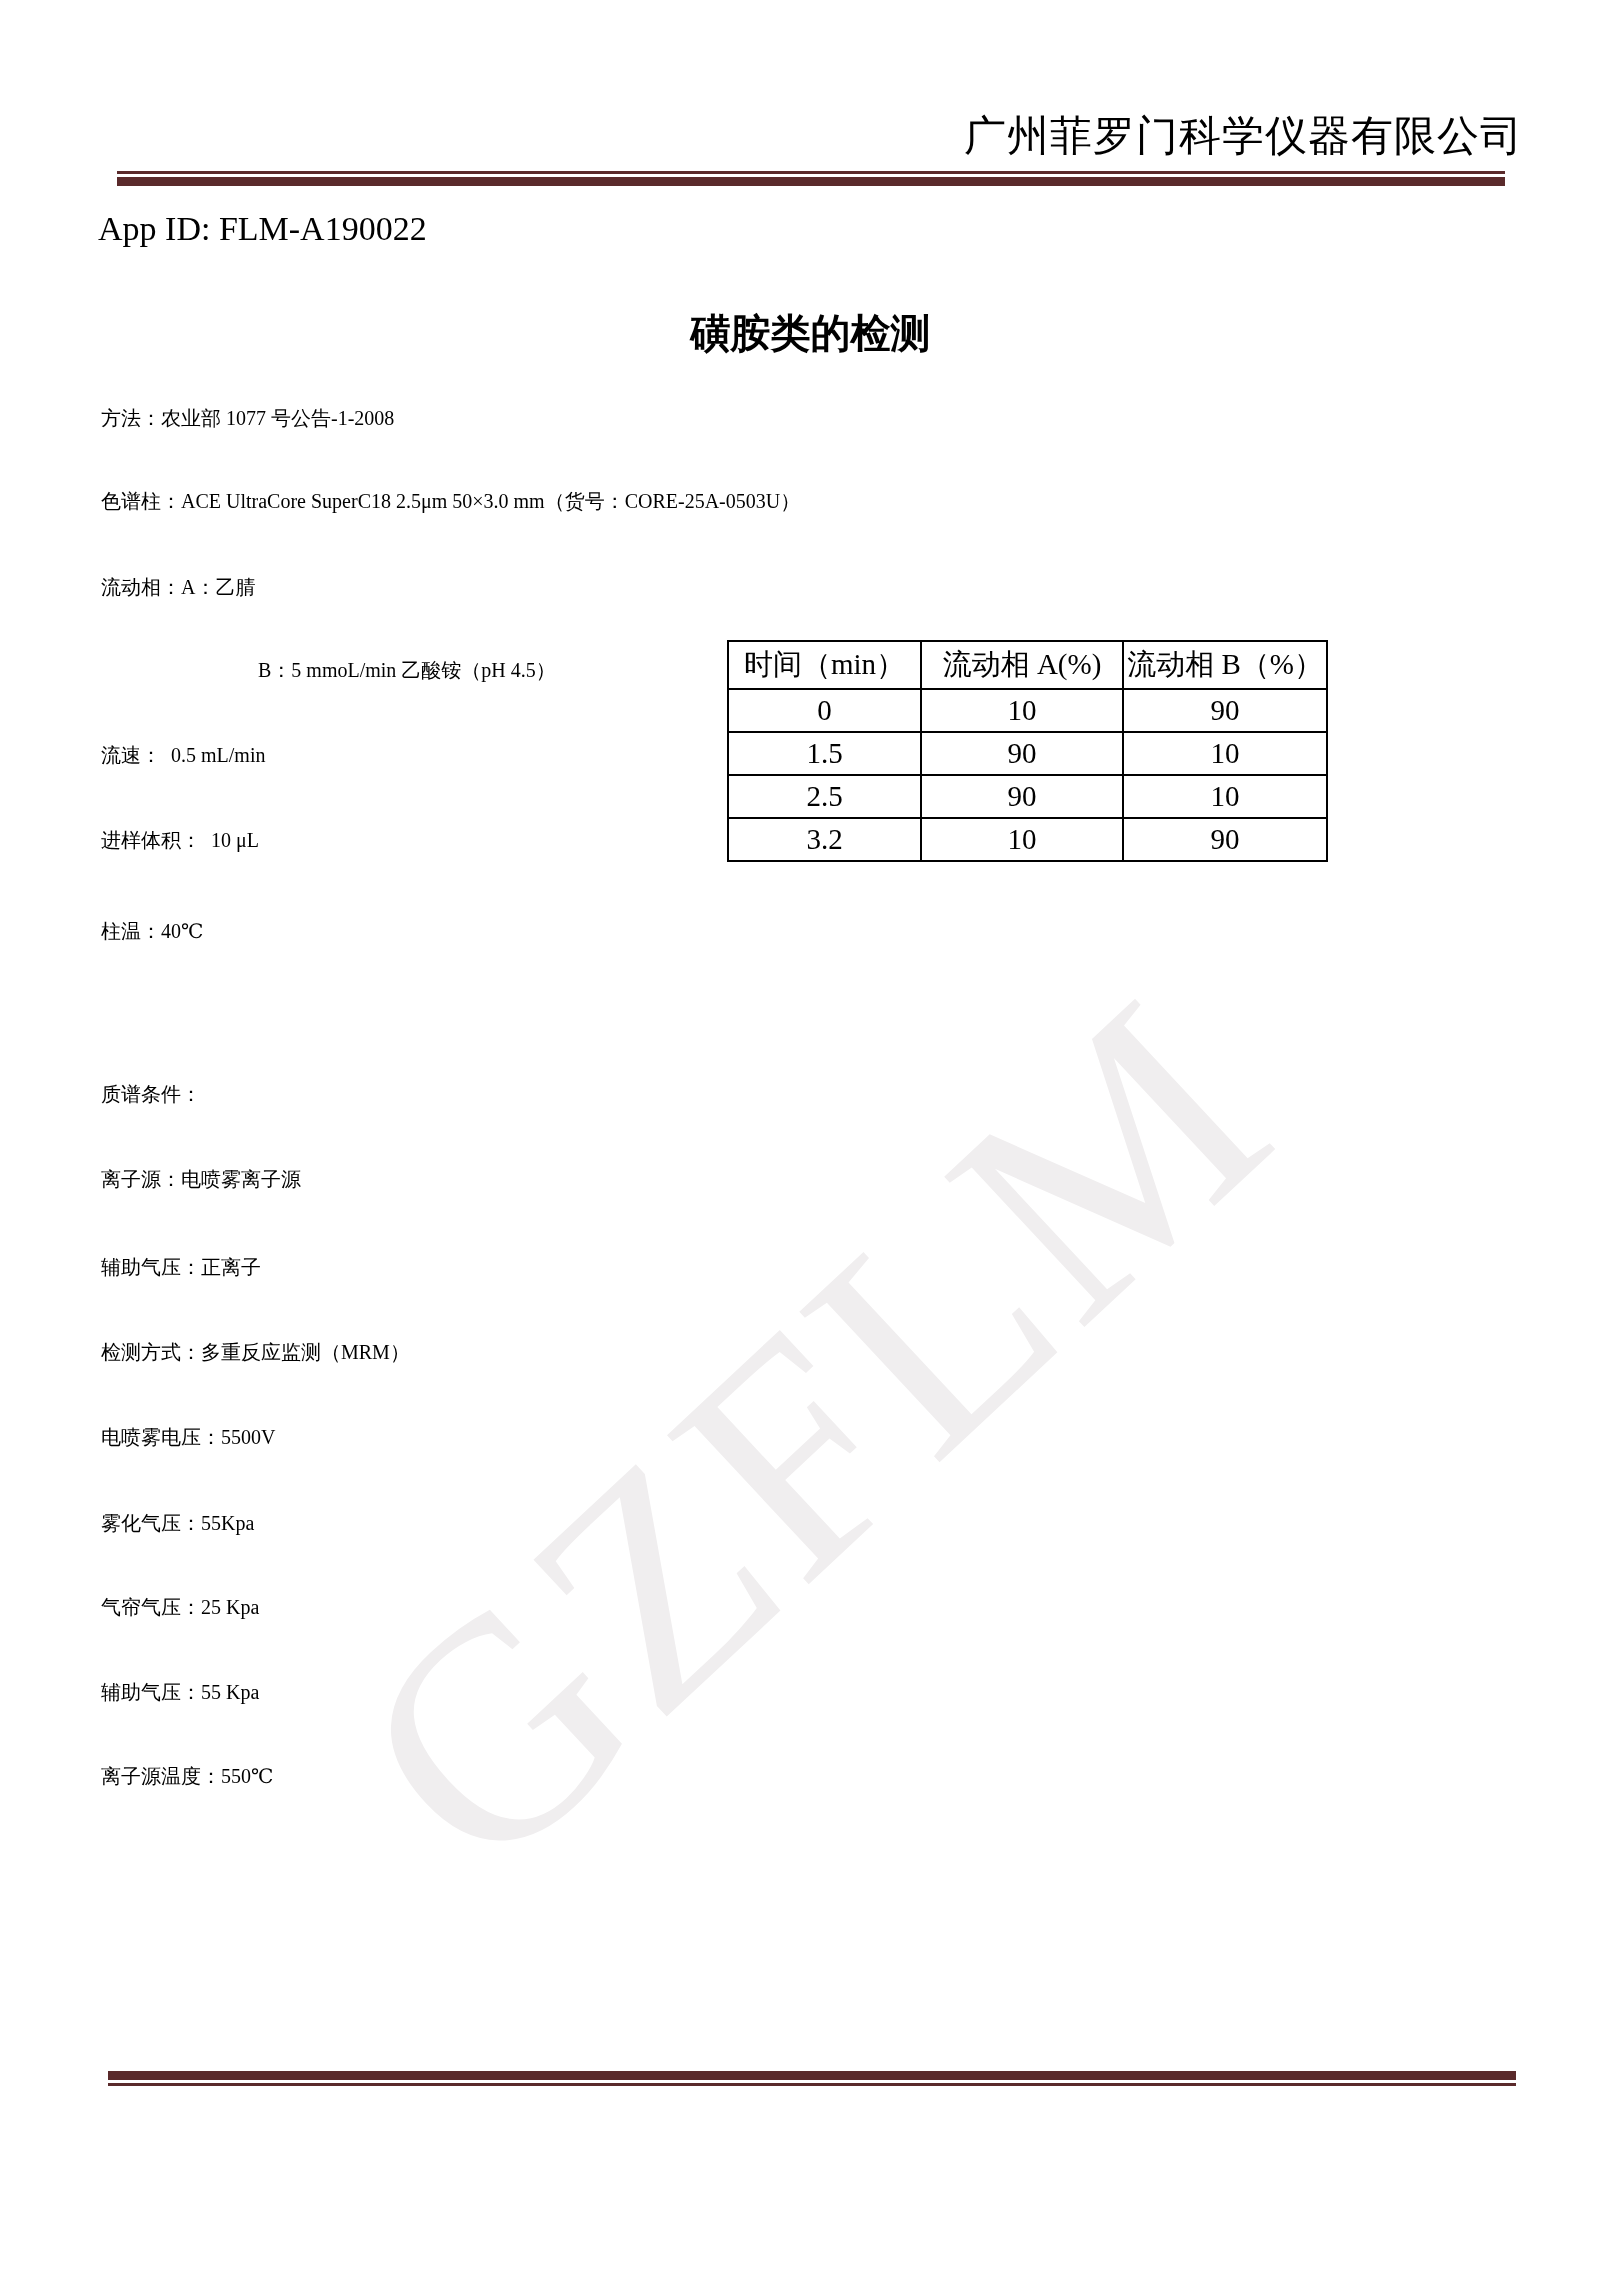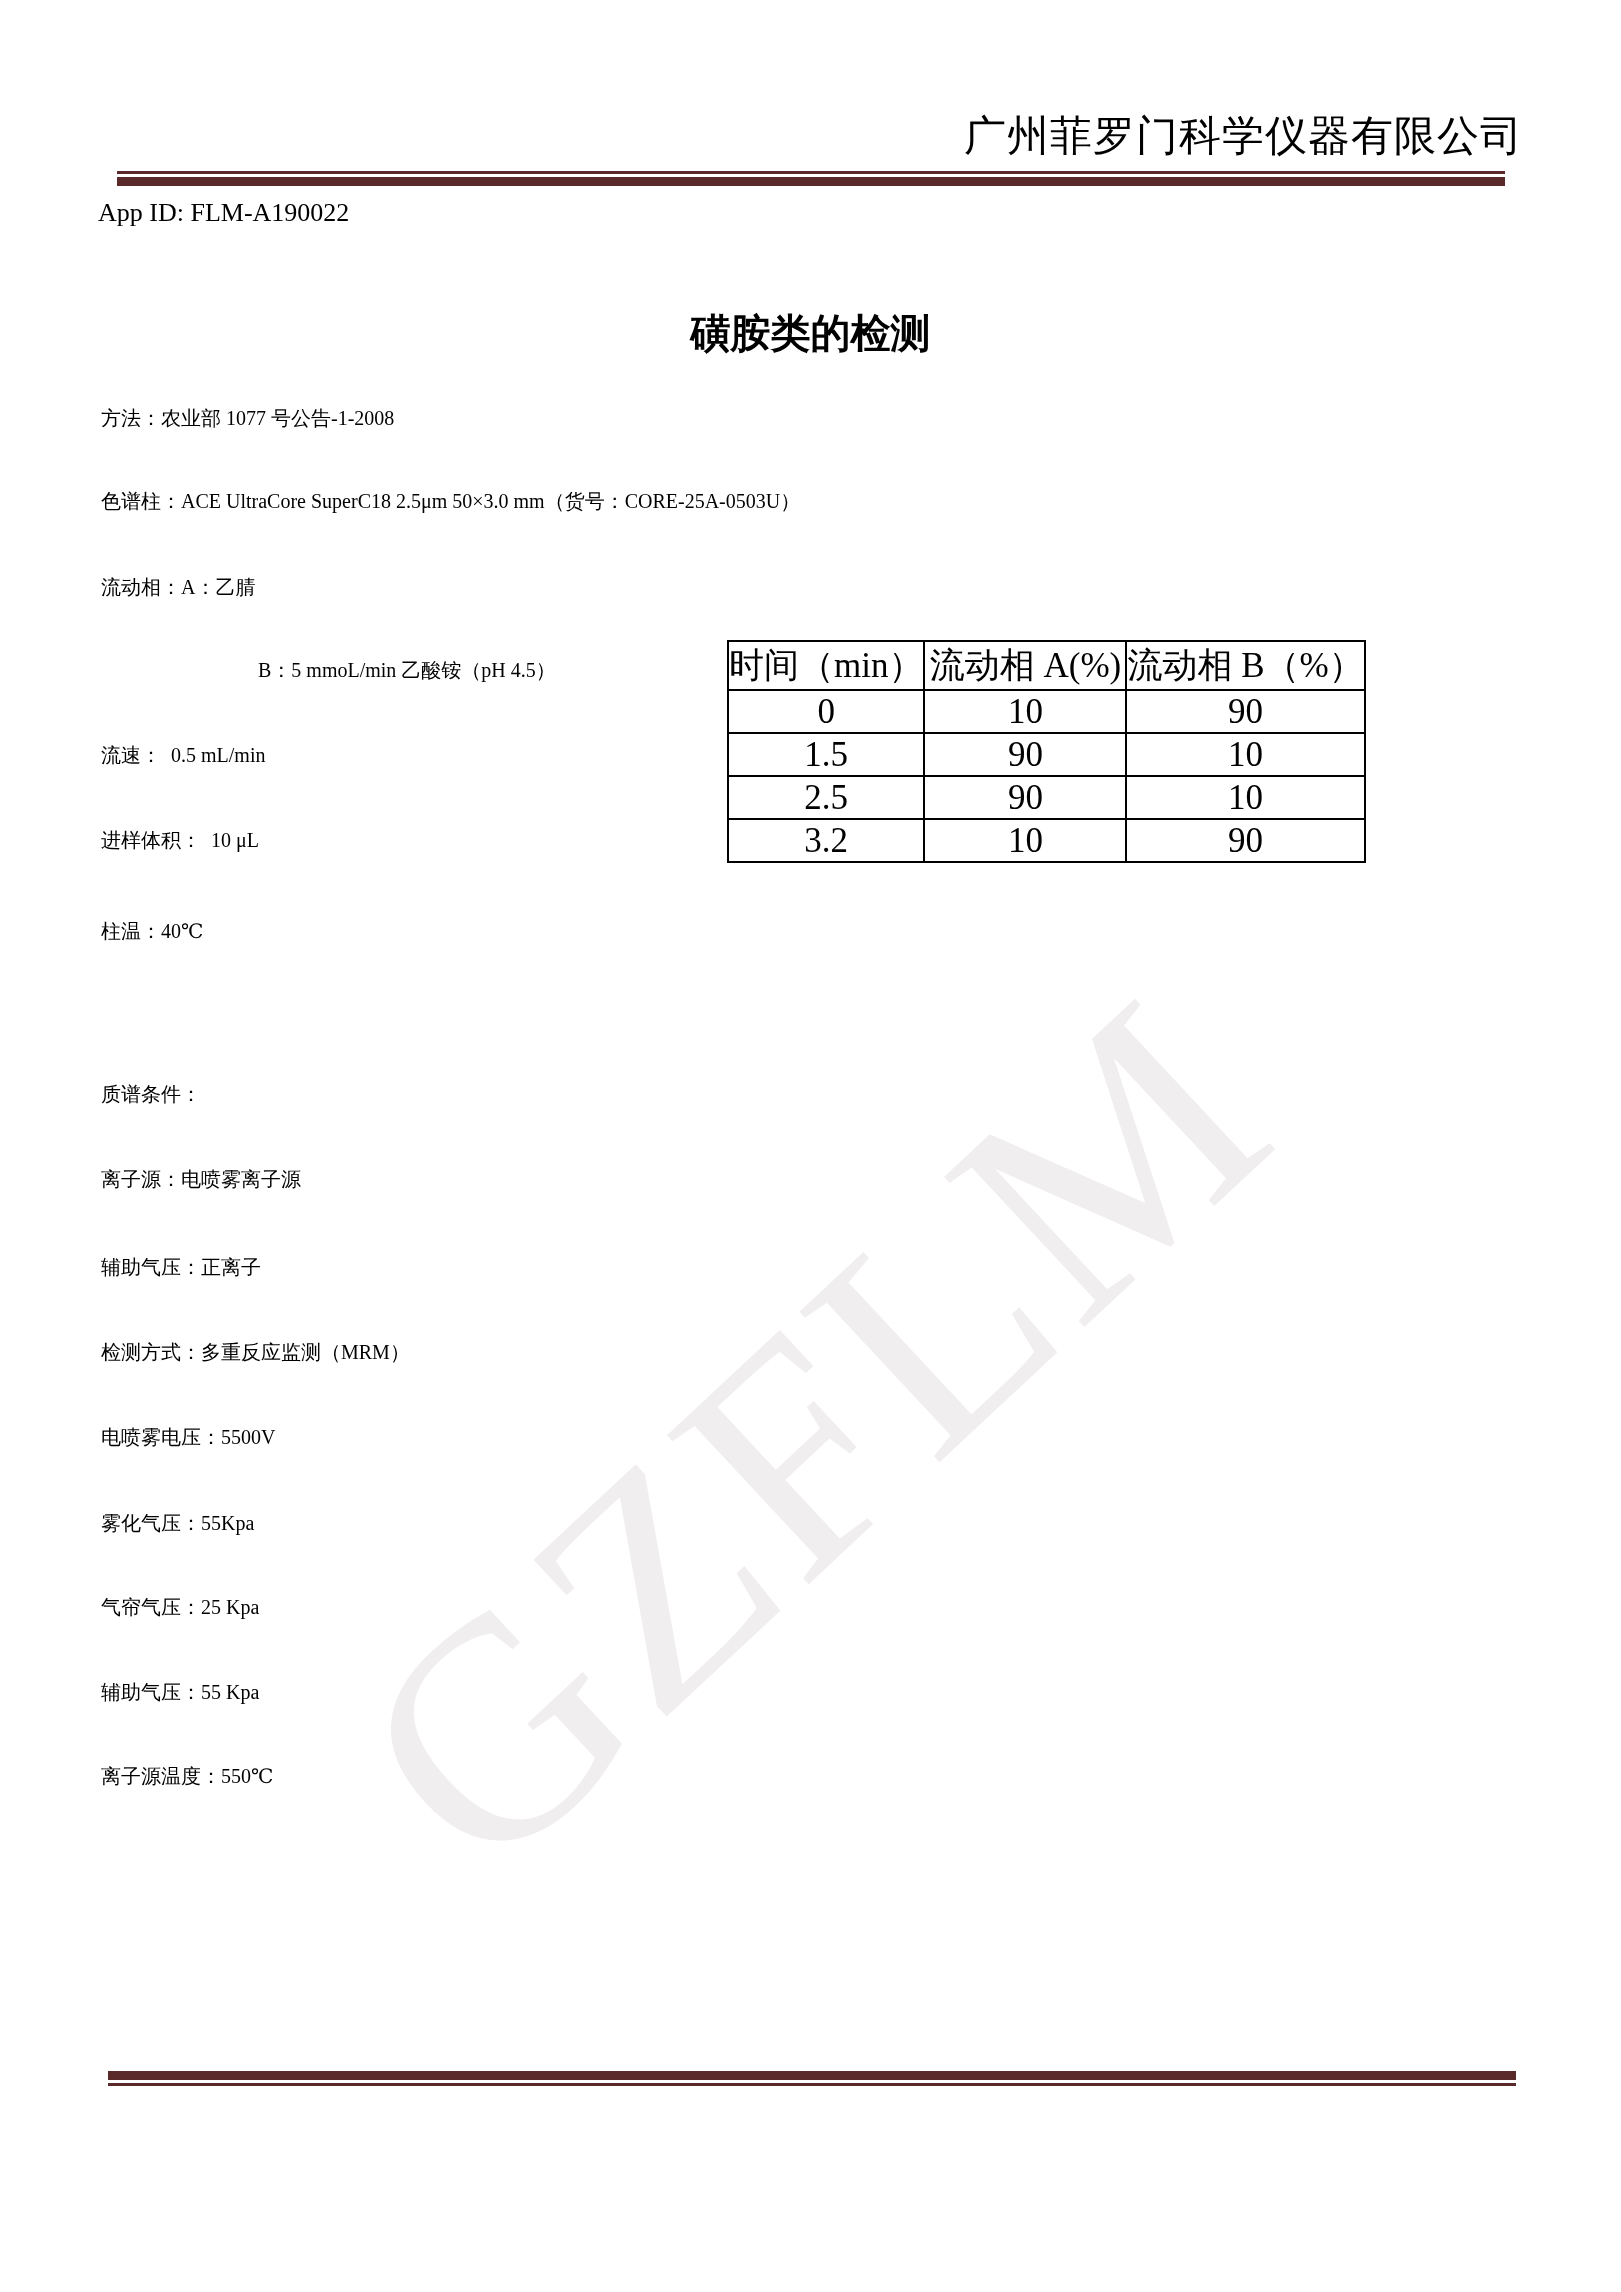--- a/index.html
+++ b/index.html
@@ -35,42 +35,42 @@
     white-space:pre;
   }
   .rule { position:absolute; left:117px; width:1388px; }
   .rule .thin  { height:2.9px; background:#5a2a2b; }
   .rule .gap   { height:2.9px; background:transparent; }
   .rule .thick { height:8.8px; background:#5a2a2b; }
   .rule-top { top:171px; }
   .rule-bottom { top:2071px; left:108px; width:1408px; }
 
   .appid {
-    position:absolute; left:98px; top:196px;
-    font-size:26px; line-height:33px; white-space:pre;
+    position:absolute; left:98px; top:212px;
+    font-size:34px; line-height:33px; white-space:pre;
   }
   .doc-title {
     position:absolute; top:304px; left:98px; width:1425px;
     text-align:center;
     font-weight:bold;
     font-size:40px; line-height:59px;
     white-space:pre;
   }
   .line {
     position:absolute; left:101px;
     font-size:20px; line-height:39px;
     white-space:pre;
   }
   .line-b { left:258px; }
 
   table.gradient {
     position:absolute; left:727px; top:640px;
     border-collapse:collapse;
     table-layout:fixed;
-    font-size:35px;
+    font-size:29px;
   }
   table.gradient th, table.gradient td {
     border:2.9px solid #000;
     text-align:center; vertical-align:middle;
     font-weight:normal;
     padding:0;
     white-space:pre;
   }
   table.gradient th { height:46px; }
   table.gradient td { height:41px; }

